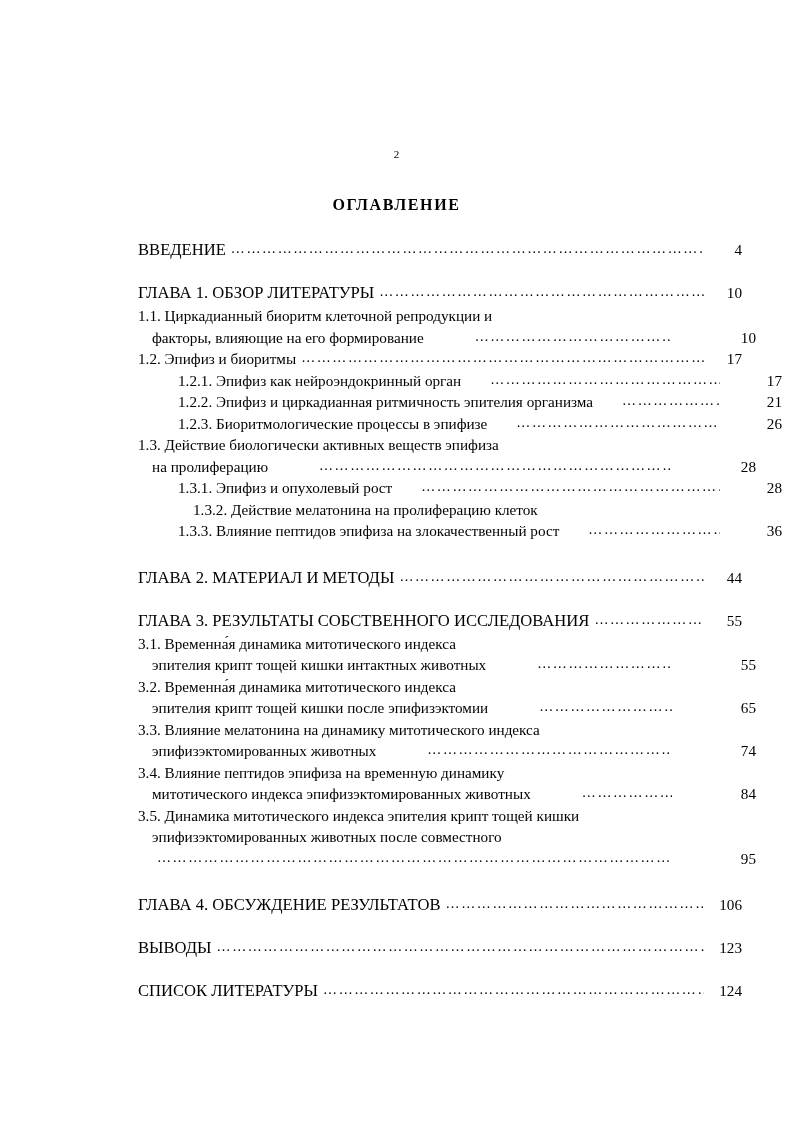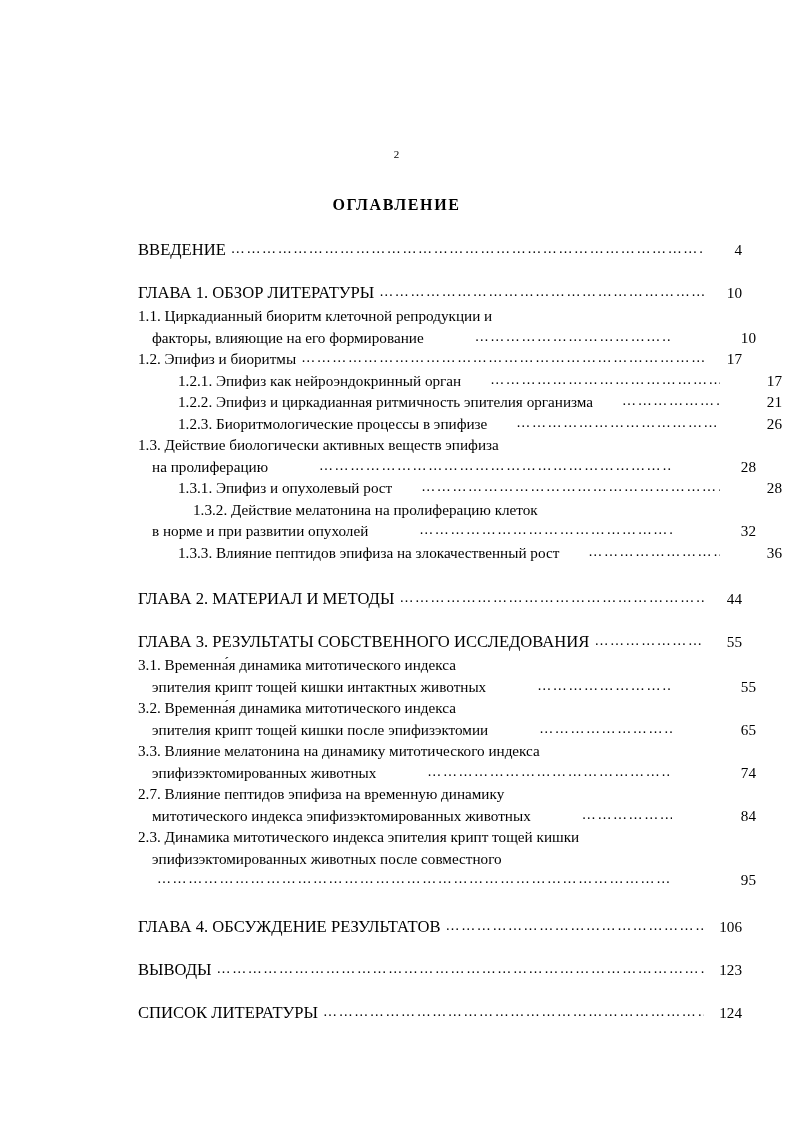--- a/index.html
+++ b/index.html
@@ -196,25 +196,20 @@
         <span class="pg">28</span>
       </div>
     </div>
 
     <div class="entry">
       <div class="line ind4 nopage noleader">
         <span class="txt">1.3.2. Действие мелатонина на пролиферацию клеток</span>
         <span class="leader"></span>
         <span class="pg"></span>
       </div>
-      <div class="line ind2">
-        <span class="txt">в норме и при развитии опухолей</span>
-        <span class="leader"></span>
-        <span class="pg">32</span>
-      </div>
     </div>
 
     <div class="entry">
       <div class="line ind3">
         <span class="txt">1.3.3. Влияние пептидов эпифиза на злокачественный рост</span>
         <span class="leader"></span>
         <span class="pg">36</span>
       </div>
     </div>
 
@@ -272,34 +267,34 @@
       </div>
       <div class="line ind2">
         <span class="txt">эпифизэктомированных животных</span>
         <span class="leader"></span>
         <span class="pg">74</span>
       </div>
     </div>
 
     <div class="entry">
       <div class="line ind1 nopage noleader">
-        <span class="txt">2.7. Влияние пептидов эпифиза на временную динамику</span>
+        <span class="txt">3.4. Влияние пептидов эпифиза на временную динамику</span>
         <span class="leader"></span>
         <span class="pg"></span>
       </div>
       <div class="line ind2">
         <span class="txt">митотического индекса эпифизэктомированных животных</span>
         <span class="leader"></span>
         <span class="pg">84</span>
       </div>
     </div>
 
     <div class="entry">
       <div class="line ind1 nopage noleader">
-        <span class="txt">2.3. Динамика митотического индекса эпителия крипт тощей кишки</span>
+        <span class="txt">3.5. Динамика митотического индекса эпителия крипт тощей кишки</span>
         <span class="leader"></span>
         <span class="pg"></span>
       </div>
       <div class="line ind2 nopage noleader">
         <span class="txt">эпифизэктомированных животных после совместного</span>
         <span class="leader"></span>
         <span class="pg"></span>
       </div>
       <div class="line ind2">
         <span class="leader"></span>

